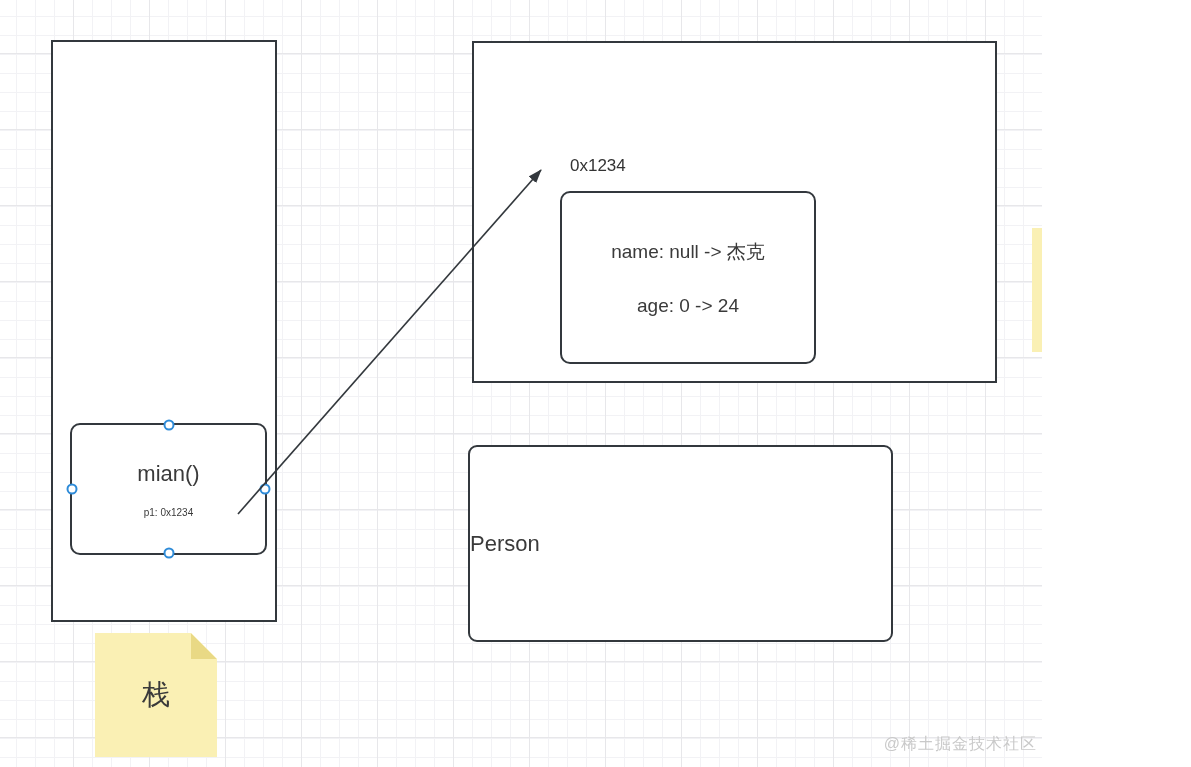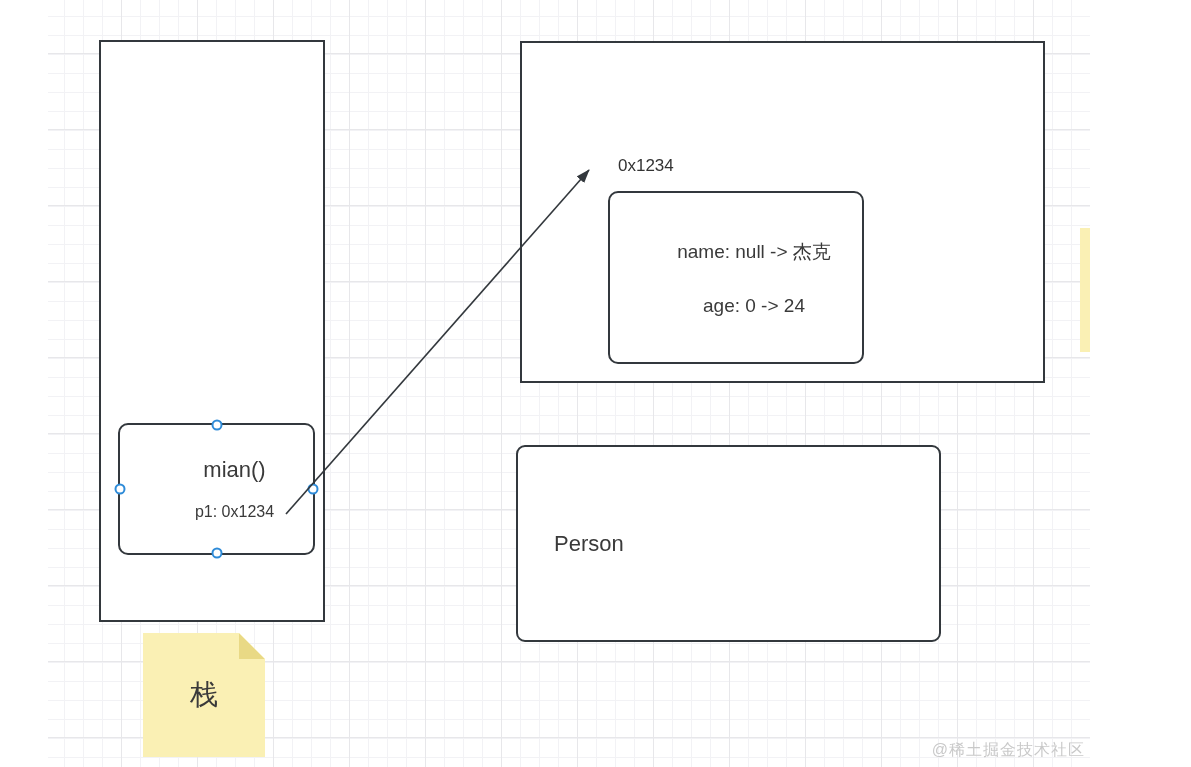--- a/index.html
+++ b/index.html
@@ -8,40 +8,39 @@
     background-color:#ffffff;
     background-image:
       linear-gradient(to right, #e7e7ea 1px, transparent 1px),
       linear-gradient(to bottom, #e7e7ea 1px, transparent 1px),
       linear-gradient(to right, #f2f2f5 1px, transparent 1px),
       linear-gradient(to bottom, #f2f2f5 1px, transparent 1px);
     background-size: 76px 76px, 76px 76px, 19px 19px, 19px 19px;
     background-position: 73px 0, 0 53px, 16px 0, 0 16px;
     font-family:"Liberation Sans", sans-serif;
     color:#3a3a3a;
-    margin-left:48px;
   }
   .shape {
     position:absolute; background:#ffffff;
-    border:2px solid #33383d; box-sizing:border-box;padding-left:36px;
+    border:2px solid #33383d; box-sizing:border-box;
   }
   #stack-rect  { left:51px;  top:40px;  width:226px; height:582px; }
   #heap-rect   { left:472px; top:41px;  width:525px; height:342px; }
   #obj-box {
     left:560px; top:191px; width:256px; height:173px; border-radius:10px;
     display:flex; flex-direction:column; align-items:center; justify-content:center;
     gap:30px; font-size:19px;
   }
   #frame-box {
     left:70px; top:423px; width:197px; height:132px; border-radius:10px;
     display:flex; flex-direction:column; align-items:center; justify-content:center;
     gap:20px;
   }
   .frame-title { font-size:22px; }
-  .frame-var   { font-size:16px; }
+  .frame-var   { font-size:10px; }
   #class-box {
     left:468px; top:445px; width:425px; height:197px; border-radius:9px;
     display:flex; align-items:center; justify-content:flex-start; font-size:22px;
   }
   #addr-label {
     position:absolute; left:570px; top:156px; font-size:17px; color:#333;
   }
   .note {
     position:absolute; background:#faf0b4;
     display:flex; align-items:center; justify-content:center;
@@ -60,21 +59,21 @@
   }
   .handle.h-top    { left:50%;  top:0;    transform:translate(-50%,-50%); }
   .handle.h-bottom { left:50%;  top:100%; transform:translate(-50%,-50%); }
   .handle.h-left   { left:0;    top:50%;  transform:translate(-50%,-50%); }
   .handle.h-right  { left:100%; top:50%;  transform:translate(-50%,-50%); }
   #connector-layer {
     position:absolute; left:0; top:0; width:1191px; height:767px;
     pointer-events:none;
   }
   #watermark {
-    position:absolute; right:5px; bottom:6px;
+    position:absolute; right:5px; bottom:12px;
     font-size:16px; color:#c9c9c9; letter-spacing:1px;
   }
 </style>
 </head>
 <body>
 
 <div class="canvas">
 
   <div class="shape" id="stack-rect"></div>
 

